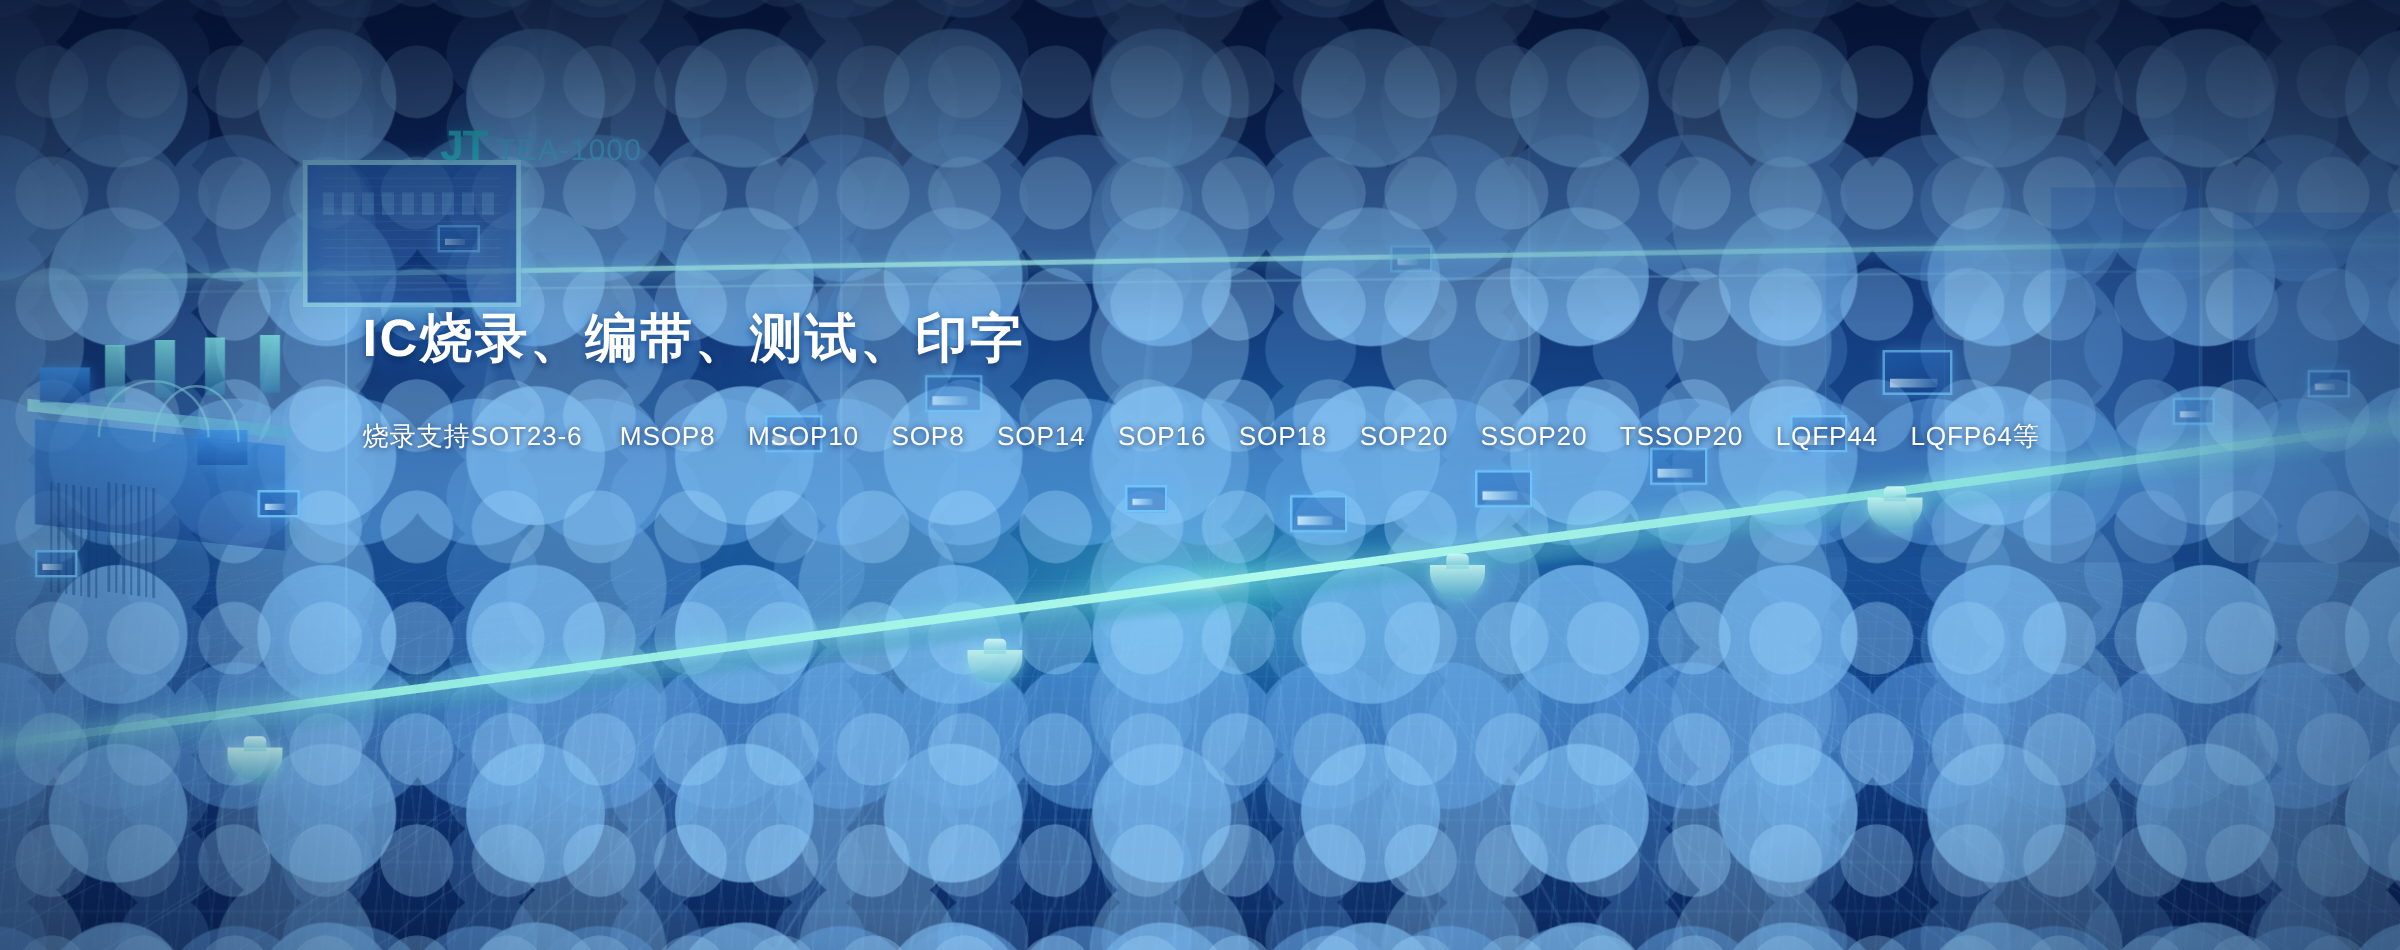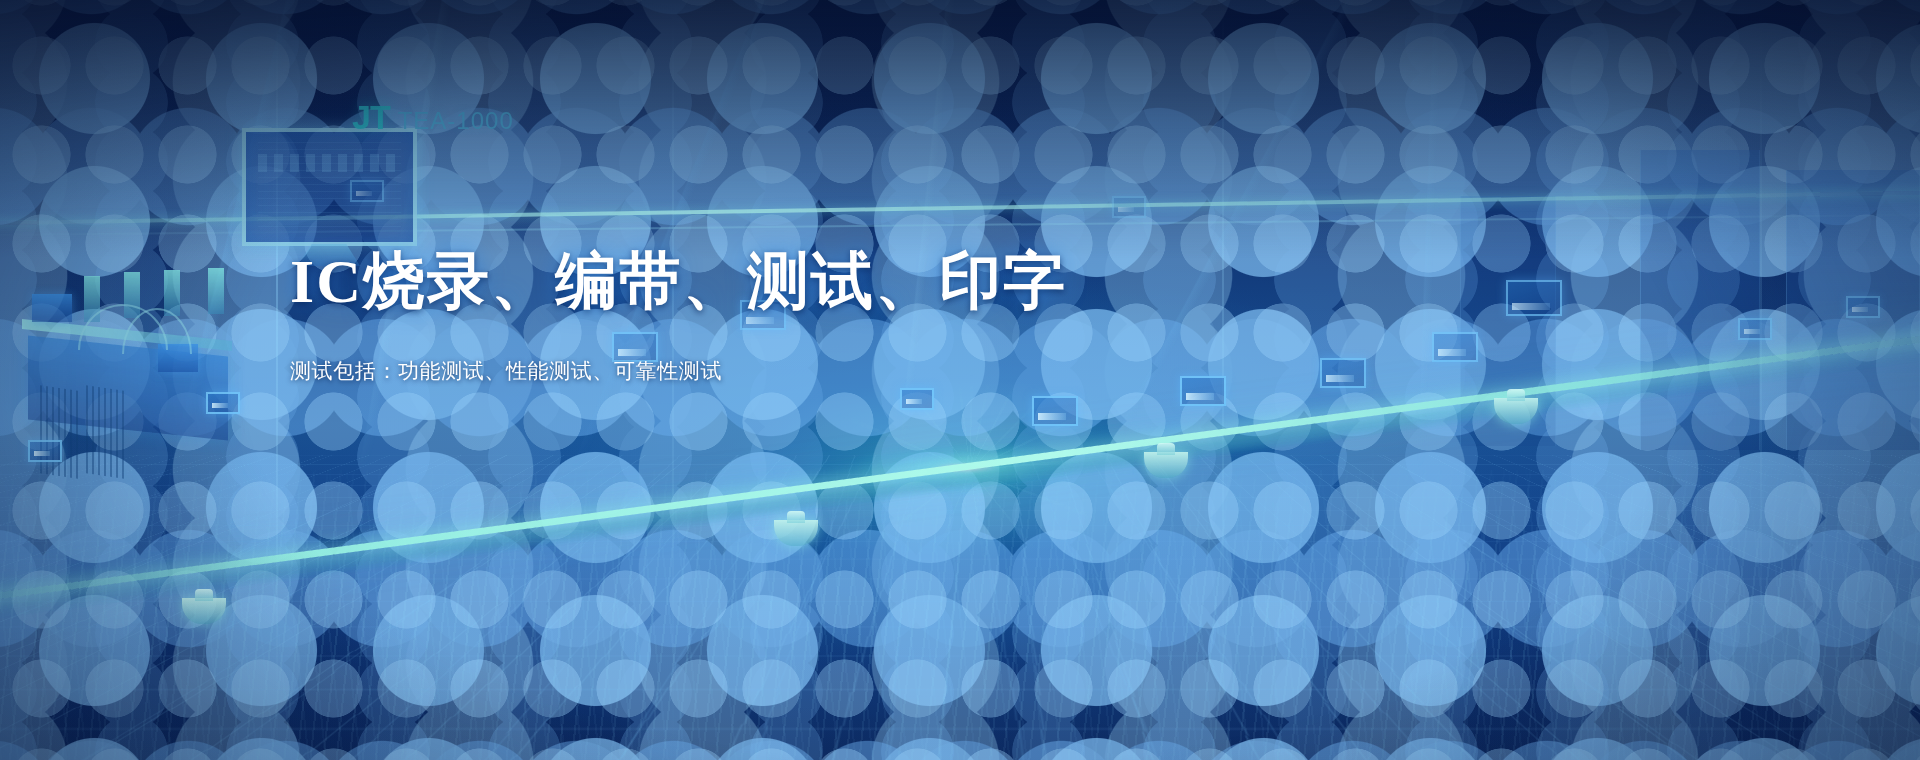--- a/index.html
+++ b/index.html
@@ -269,28 +269,27 @@
       linear-gradient(180deg, rgba(4,14,42,.72) 0%, rgba(5,18,50,.34) 16%, rgba(0,0,0,0) 34%),
       radial-gradient(ellipse 1300px 700px at 50% 50%, rgba(0,0,0,0) 55%, rgba(4,16,46,.55) 100%);
   }
 
   
   .content{
     position:absolute; left:290px; top:248px; width:1340px;
     z-index:30;
   }
   .headline{
-    font-size:62px;
+    font-size:42px;
     font-weight:bold;
     color:#ffffff;
     letter-spacing:2px;
     line-height:1.08;
     text-shadow:0 0 22px rgba(40,120,210,.85), 0 2px 6px rgba(0,20,60,.65);
     white-space:nowrap;
-    font-family:Liberation Serif, serif;
   }
   .sub{
     margin-top:42px;
     display:flex; flex-direction:column; gap:17px;
   }
   .sub-line{
     font-size:21px;
     color:#ffffff;
     letter-spacing:.6px;
     white-space:nowrap;
@@ -377,20 +376,33 @@
   <div class="roller" style="left:1494px;top:398px;"></div>
 
   <div class="layer vignette"></div>
 
   <div class="content">
 
     <h1 class="headline">IC烧录、编带、测试、印字</h1>
 
     <div class="sub">
 
-
-      <div class="sub-line">测试包括：功能测试、性能测试、可靠性测试</div>
+      <div class="sub-line pkg-list">
+        <span class="pkg pkg-lead">烧录支持SOT23-6</span>
+        <span class="pkg">MSOP8</span>
+        <span class="pkg">MSOP10</span>
+        <span class="pkg">SOP8</span>
+        <span class="pkg">SOP14</span>
+        <span class="pkg">SOP16</span>
+        <span class="pkg">SOP18</span>
+        <span class="pkg">SOP20</span>
+        <span class="pkg">SSOP20</span>
+        <span class="pkg">TSSOP20</span>
+        <span class="pkg">LQFP44</span>
+        <span class="pkg">LQFP64等</span>
+      </div>
+
 
 
     </div>
   </div>
 
 </div>
 
 </body></html>

